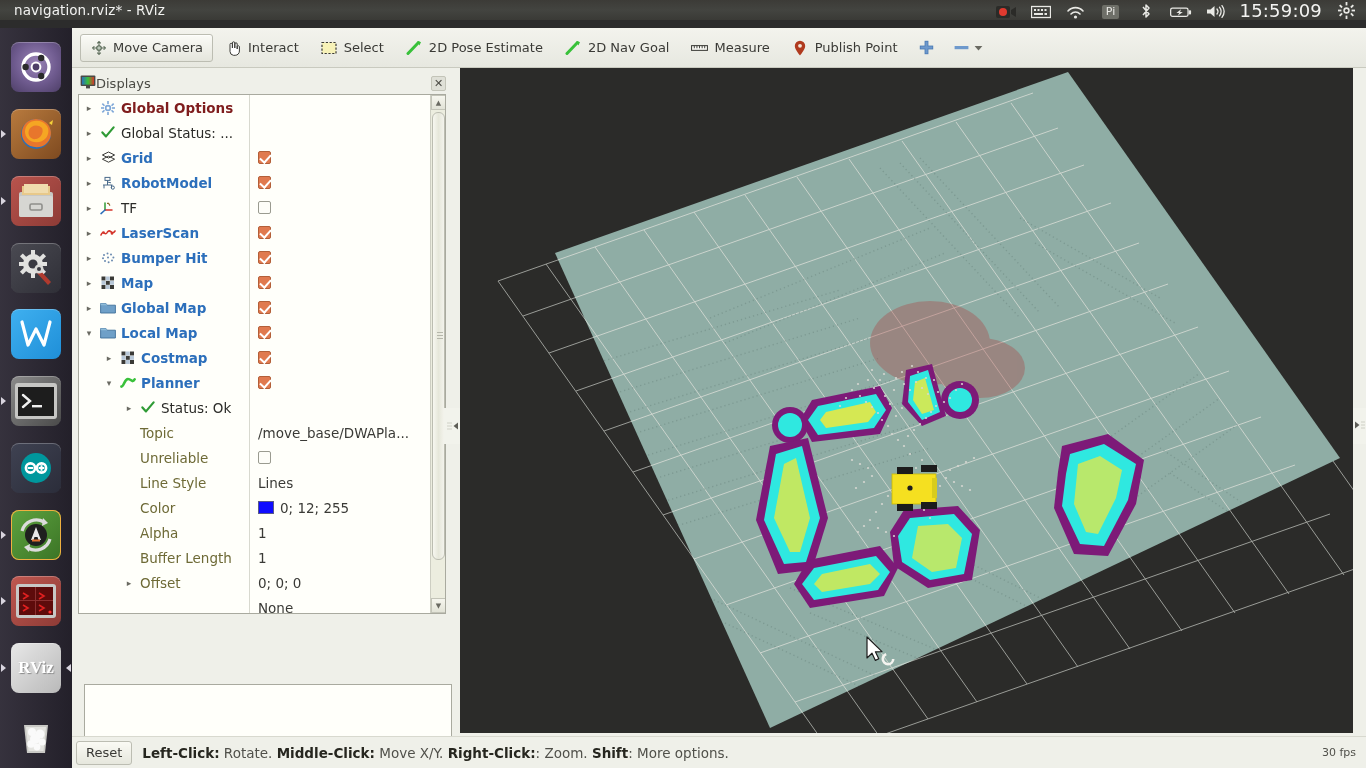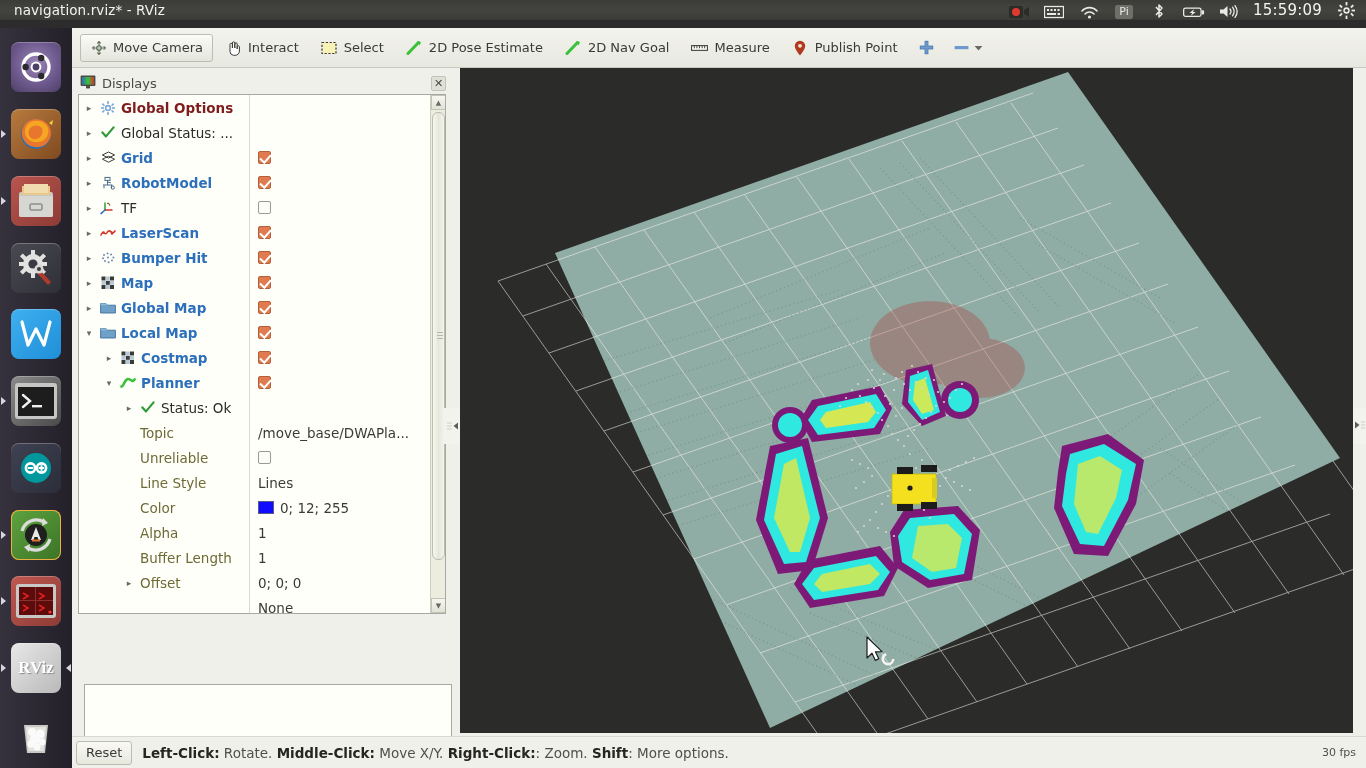--- a/index.html
+++ b/index.html
@@ -16,21 +16,21 @@
     background: linear-gradient(to bottom, #3c3b37 0%, #434440 50%, #3a3a36 100%);
     display: flex; align-items: center;
     color: #e8e8e6;
   }
   #win-title {
     margin-left: 14px; font-size: 13.5px; color: #f2f2f0;
     letter-spacing: .1px;
   }
   #tray { margin-left: auto; display: flex; align-items: center; gap: 13px; padding-right: 9px; }
   .tray-ico { width: 22px; height: 18px; display:flex; align-items:flex-end; justify-content:center; }
-  #tray-clock { font-size: 15px; color: #f4f4f2; letter-spacing:.2px; }
+  #tray-clock { font-size: 18px; color: #f4f4f2; letter-spacing:.2px; }
 
   
   #launcher {
     position: absolute; left: 0; top: 28px; width: 72px; height: 740px;
     background: #2b2733;
     background-image: linear-gradient(to right, rgba(255,255,255,.05), rgba(0,0,0,.18));
     display: flex; flex-direction: column; align-items: center;
     padding-top: 6px;
   }
   .launch-item { position: relative; width: 72px; height: 67px; display:flex; align-items:center; justify-content:center; }
@@ -78,21 +78,21 @@
     background: linear-gradient(to bottom,#fbfbf7,#e4e5dc);
     border:1px solid #bcbdb2; box-shadow: 0 1px 0 rgba(255,255,255,.7) inset;
   }
   .tb-ico { width:17px; height:17px; display:flex;align-items:center;justify-content:center; }
 
   
   #displays-dock {
     position:absolute; left:6px; top:44px; width:368px; height:650px;
   }
   #dock-title {
-    height:22px; display:flex; align-items:center; gap:6px;
+    height:22px; display:flex; align-items:center; 
     font-size:13px; color:#4a4a44; padding-left:2px;
   }
   #dock-close {
     margin-left:auto; width:15px; height:15px; border-radius:2px;
     background:#dfe0d7; border:1px solid #c3c4b8;
     display:flex;align-items:center;justify-content:center;
     font-size:11px; color:#4a4a44; line-height:1;
   }
   #tree-wrap {
     position:absolute; left:0; top:22px; width:368px; height:520px;

